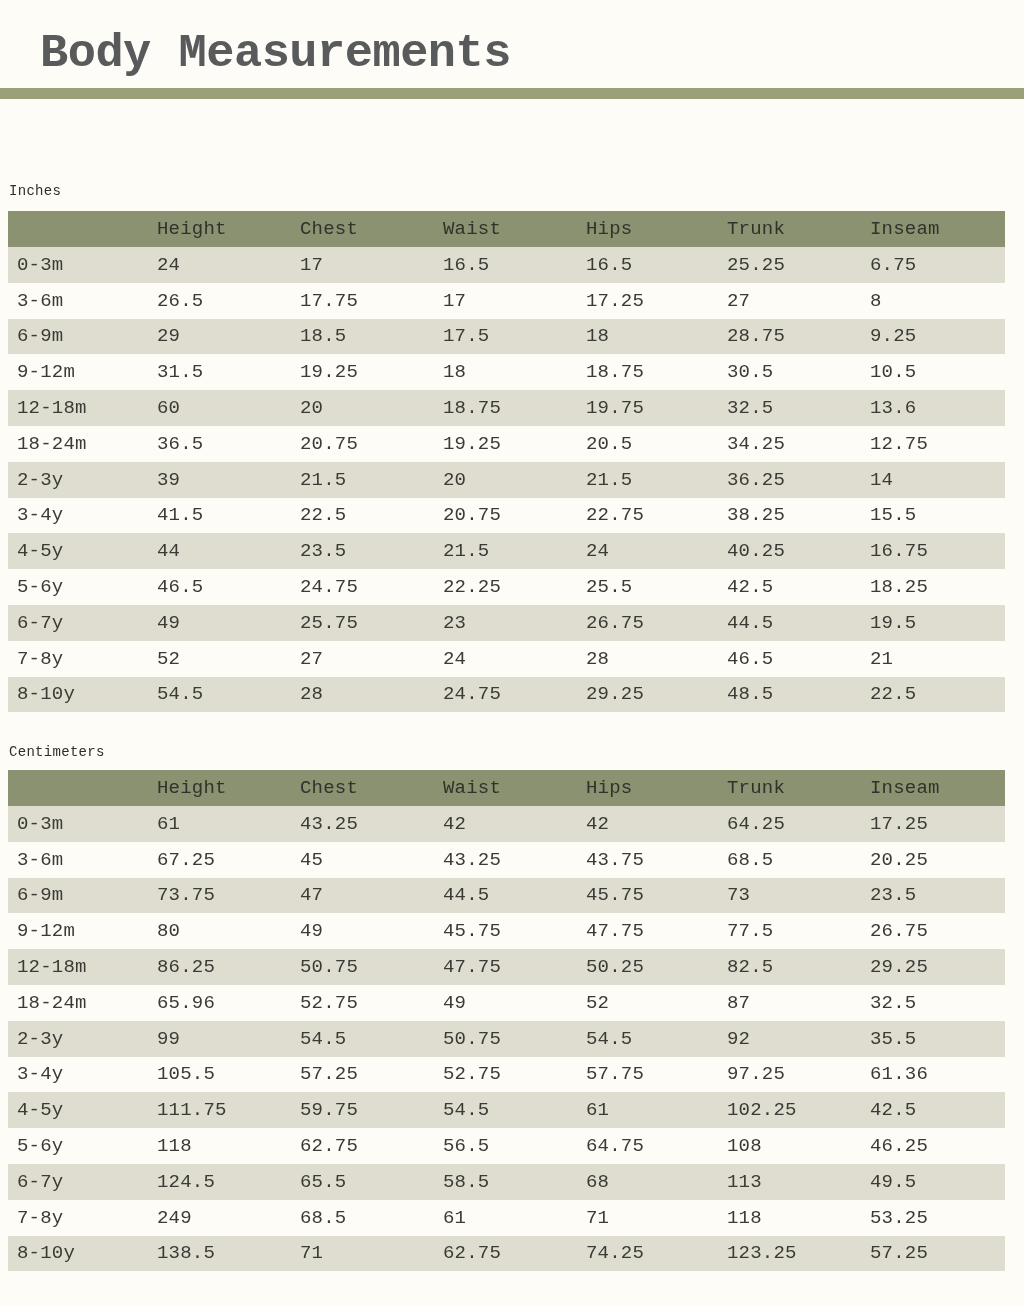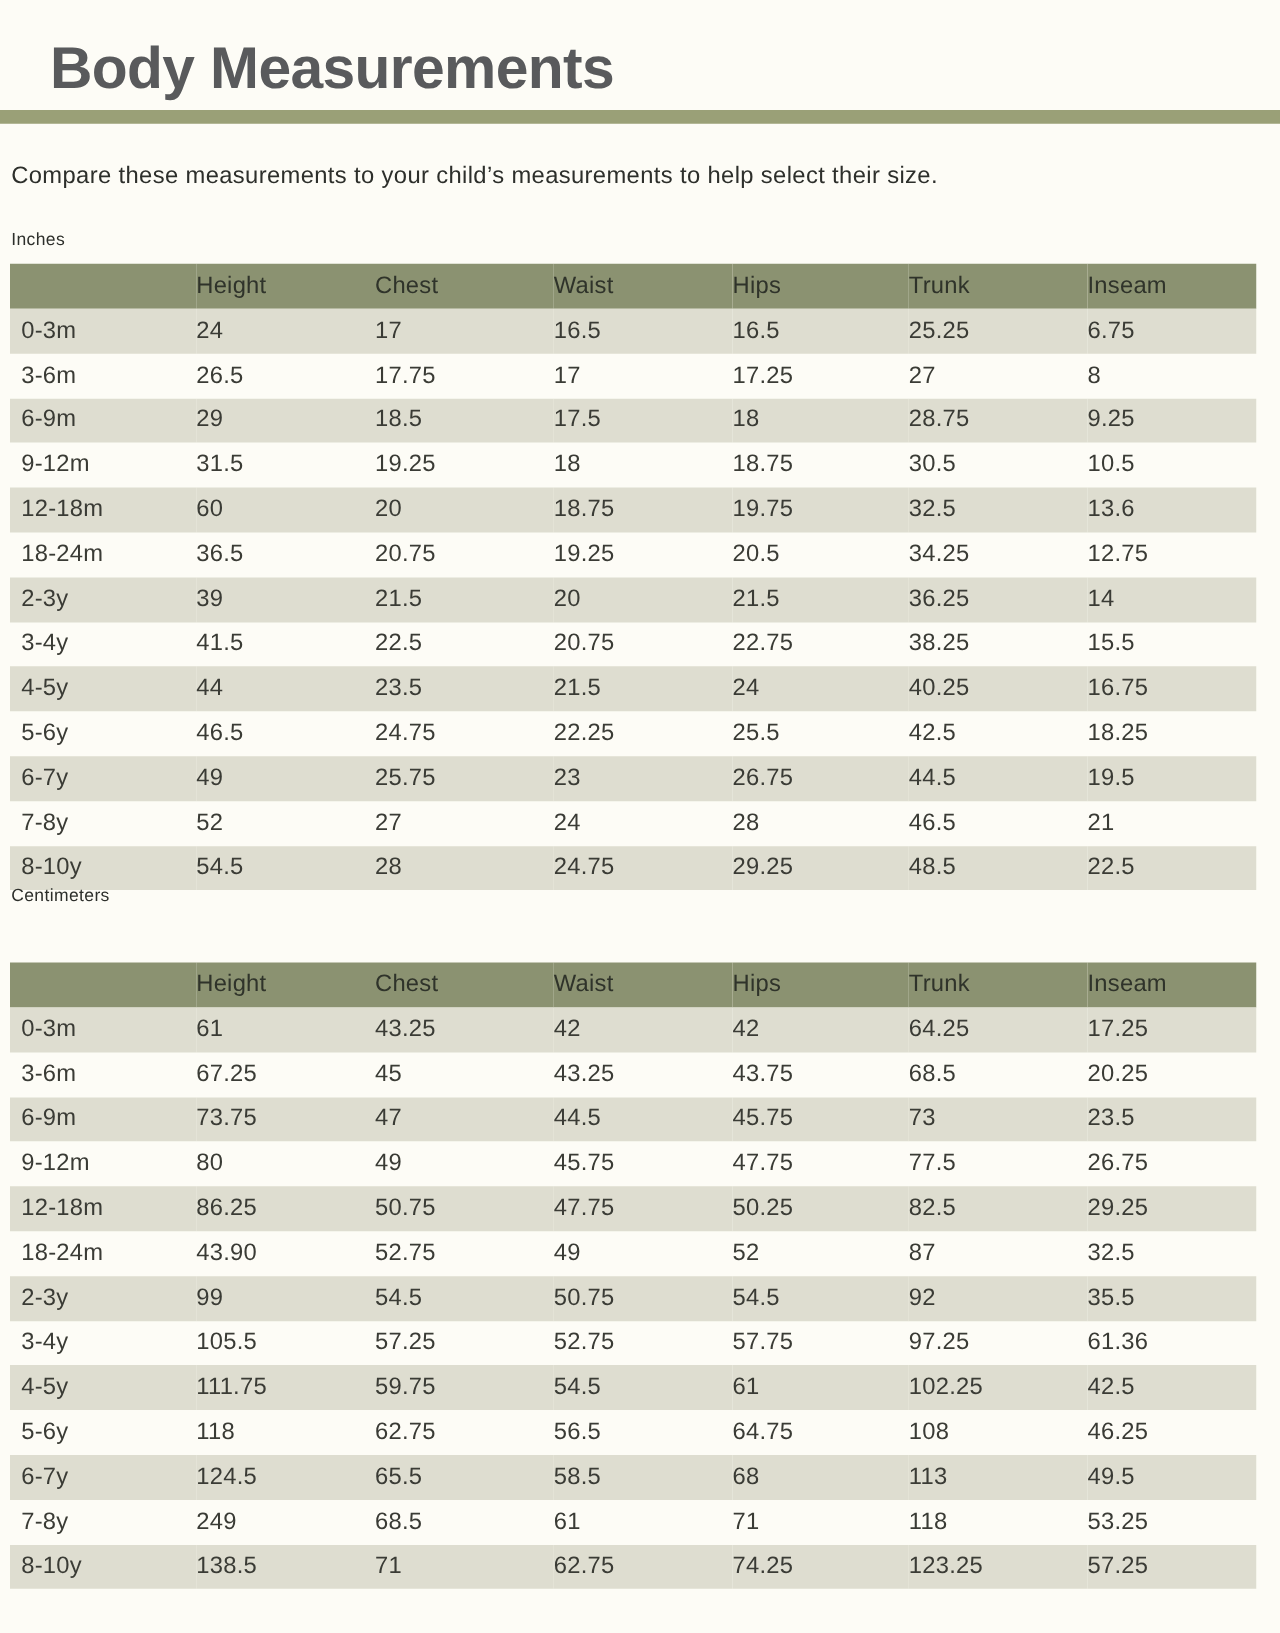--- a/index.html
+++ b/index.html
@@ -14,21 +14,21 @@
   }
   * { box-sizing: border-box; }
   html, body { margin: 0; padding: 0; }
   body {
     width: 1024px;
     height: 1306px;
     background: var(--page-bg);
     font-family: "Liberation Sans", sans-serif;
     overflow: hidden;
   }
-  .page { position: relative; width: 1024px; height: 1008px; }
+  .page { position: relative; width: 1024px; height: 1008px; font-family: Liberation Mono, monospace; }
 
   .title {
     position: absolute;
     left: 40px;
     top: 30px;
     margin: 0;
     font-size: 47px;
     line-height: 1.0;
     font-weight: 700;
     letter-spacing: -0.5px;
@@ -54,21 +54,21 @@
   .section-label {
     position: absolute;
     left: 9px;
     margin: 0;
     font-size: 14px;
     letter-spacing: 0.3px;
     font-weight: 400;
     color: var(--text-color);
   }
   .label-inches { top: 183px; }
-  .label-cm { top: 708px; text-align: right; }
+  .label-cm { top: 744px; text-align: right; }
 
   table.size-table {
     position: absolute;
     left: 8px;
     width: 997px;
     border-collapse: collapse;
     table-layout: fixed;
     font-size: 19px;
     letter-spacing: 0.2px;
     color: var(--cell-color);
@@ -102,21 +102,20 @@
 </style>
 </head>
 <body>
 
 <div class="page">
 
   <h1 class="title">Body Measurements</h1>
 
   <div class="divider"></div>
 
-  <p class="intro">Compare these measurements to your child’s measurements to help select their size.</p>
 
   <p class="section-label label-inches">Inches</p>
 
   <table class="size-table table-inches">
     <colgroup>
       <col style="width:149px">
       <col style="width:143px">
       <col style="width:143px">
       <col style="width:143px">
       <col style="width:141px">
@@ -319,21 +318,21 @@
           <td class="rowlabel">12-18m</td>
           <td>86.25</td>
           <td>50.75</td>
           <td>47.75</td>
           <td>50.25</td>
           <td>82.5</td>
           <td>29.25</td>
         </tr>
         <tr>
           <td class="rowlabel">18-24m</td>
-          <td>43.90</td>
+          <td>65.96</td>
           <td>52.75</td>
           <td>49</td>
           <td>52</td>
           <td>87</td>
           <td>32.5</td>
         </tr>
         <tr>
           <td class="rowlabel">2-3y</td>
           <td>99</td>
           <td>54.5</td>

